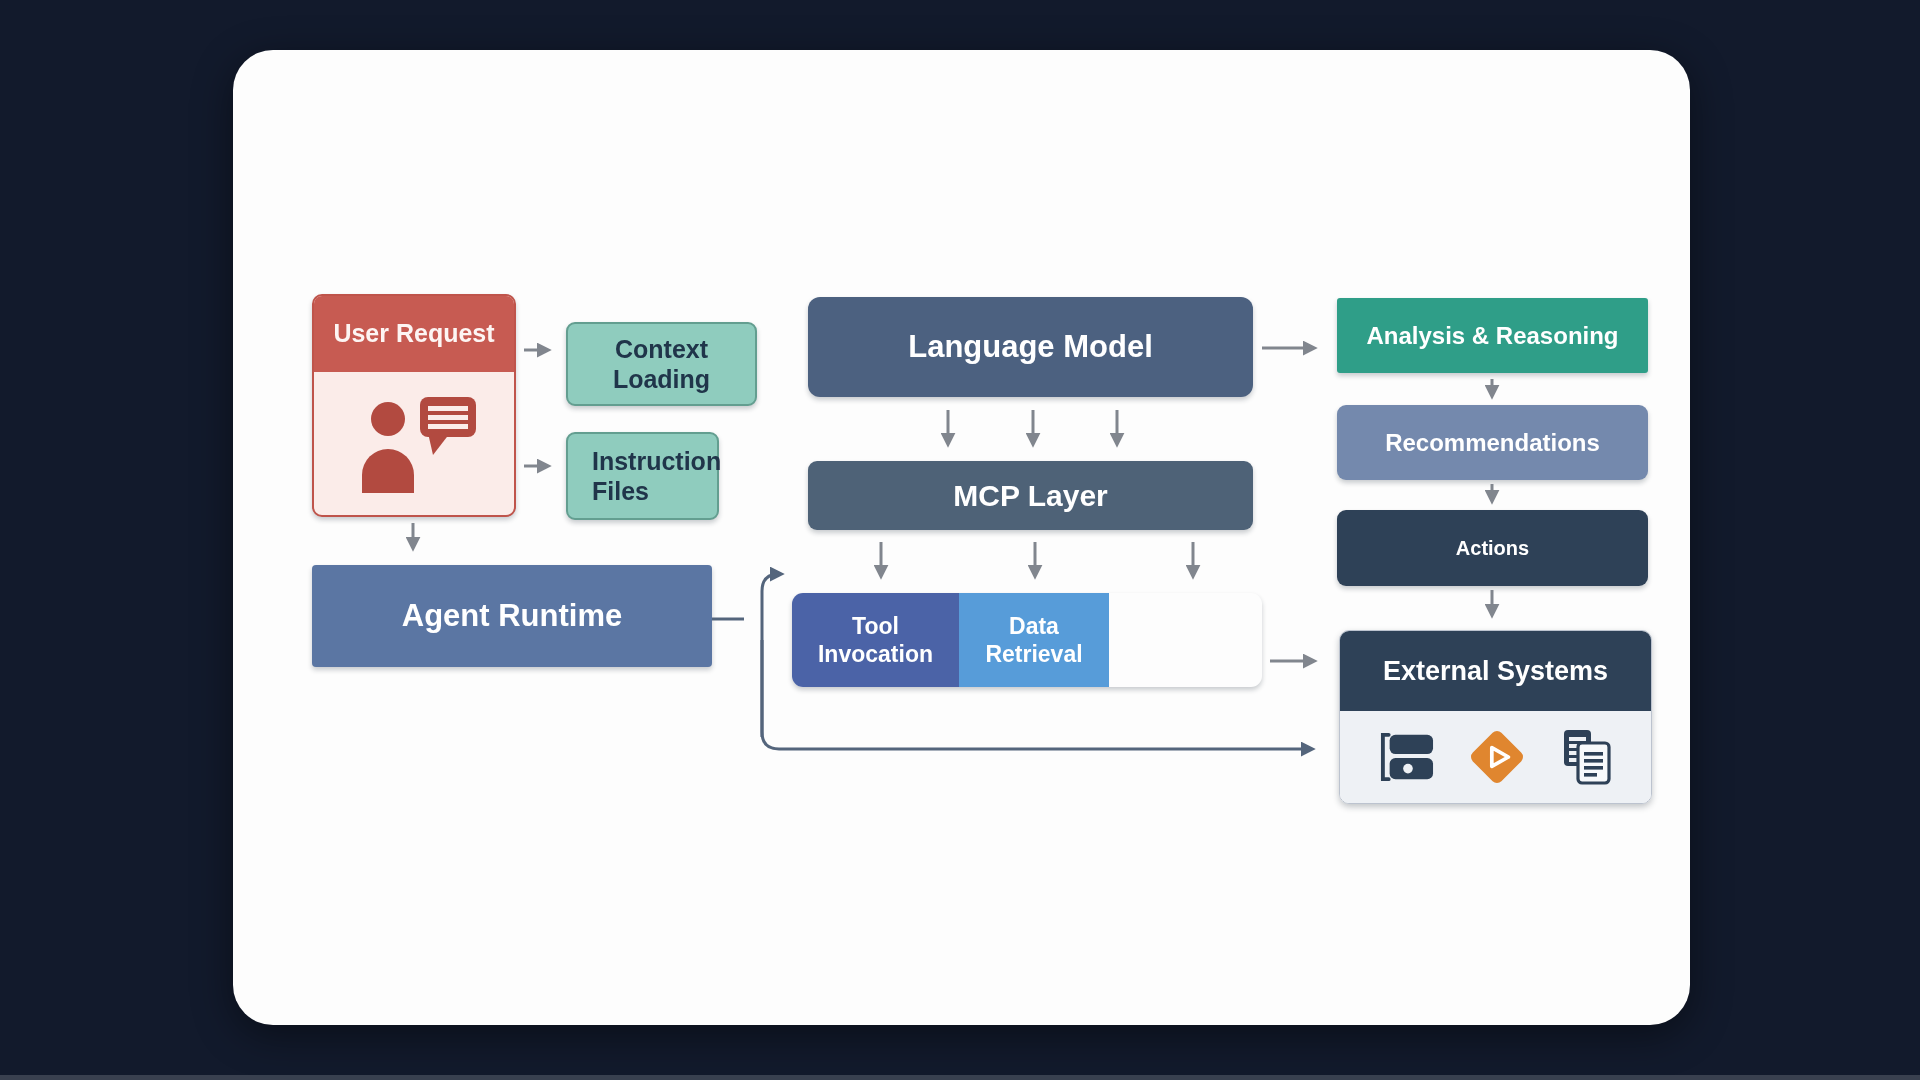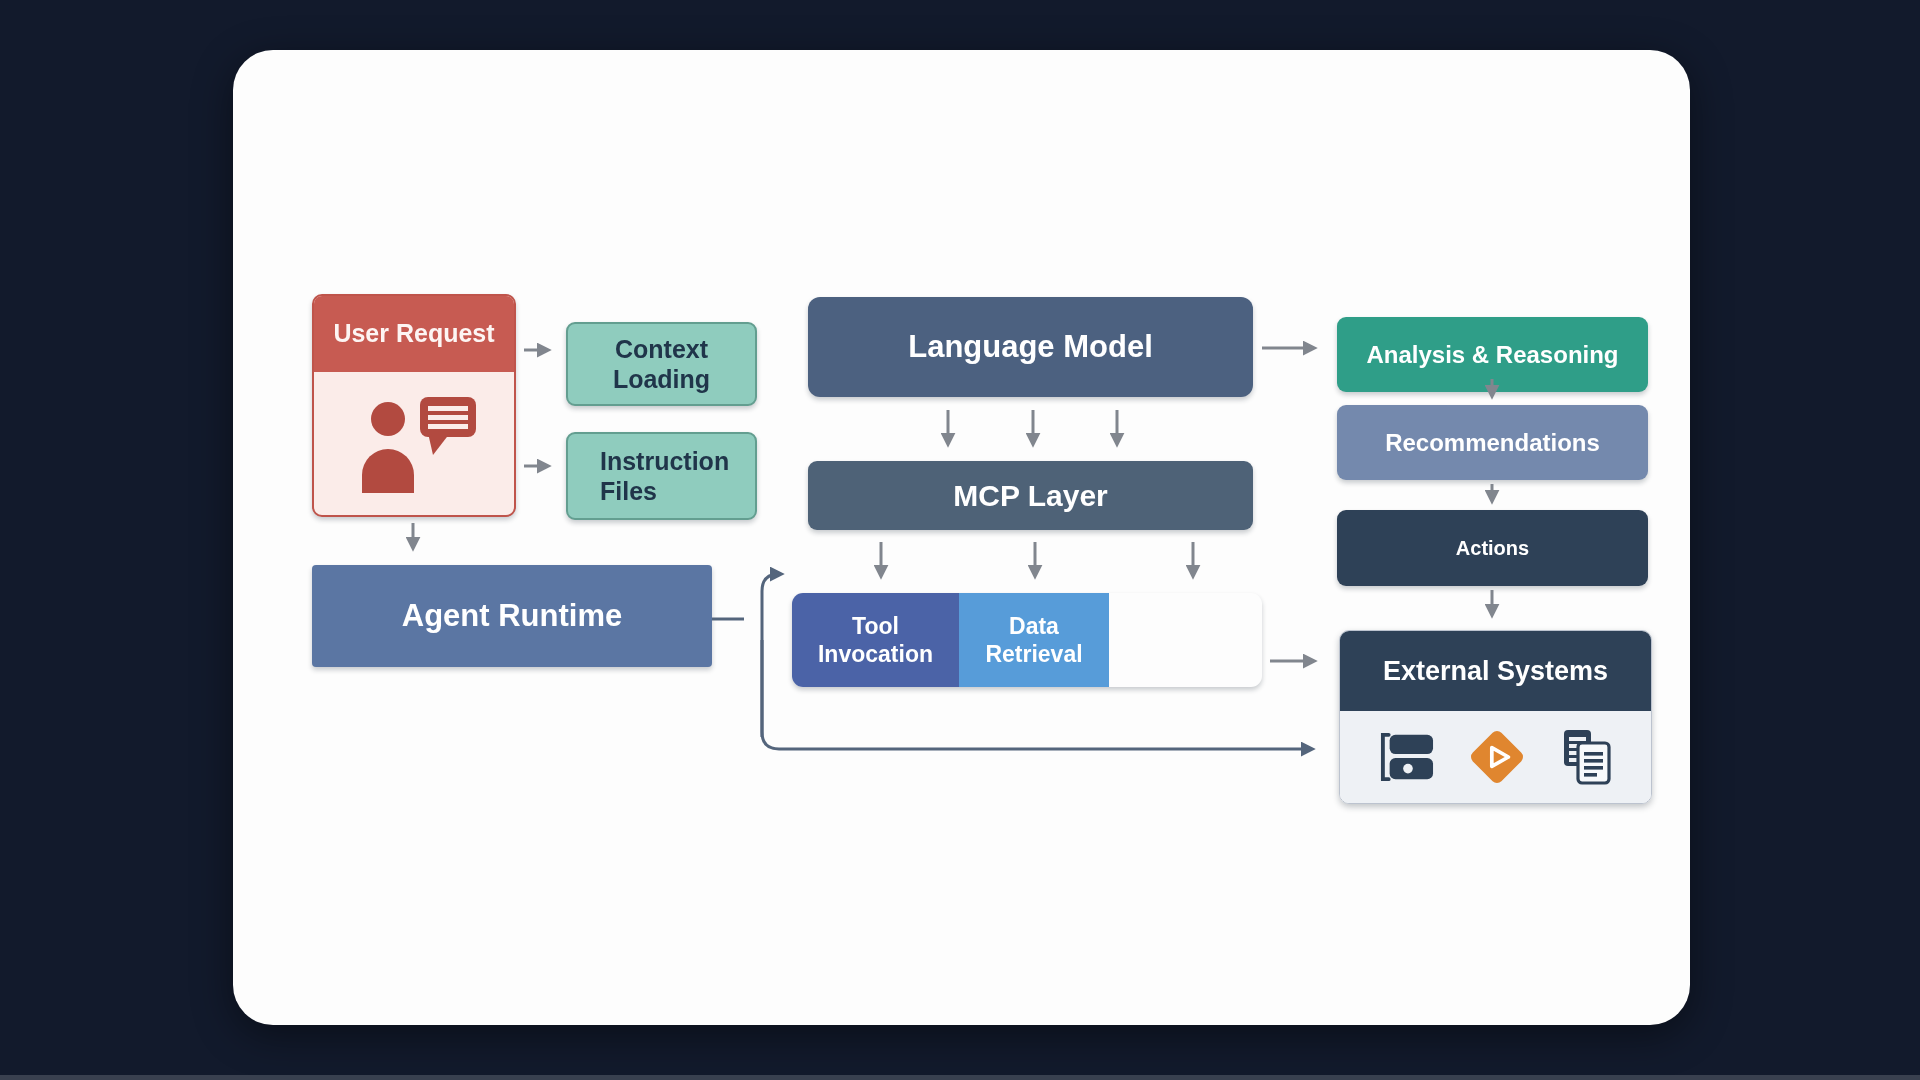--- a/index.html
+++ b/index.html
@@ -30,39 +30,39 @@
   .user-request{left:312px;top:294px;width:200px;height:219px;border-radius:10px;
       border:2.5px solid var(--ur-border);background:var(--ur-body);overflow:hidden;
       box-shadow:0 3px 5px rgba(20,30,45,.22);position:absolute;}
   .ur-head{height:76px;background:var(--ur-head);color:#fdf5f3;font-size:25px;line-height:1.18;
       display:flex;align-items:center;justify-content:center;text-align:center;font-weight:700;}
   .ur-body{height:141px;display:flex;align-items:center;justify-content:center;}
   
   .teal{background:var(--teal);border:2.5px solid var(--teal-border);border-radius:9px;
         color:var(--teal-text);font-size:25px;line-height:1.2;margin-top:12px;}
   .context-loading{left:566px;top:310px;width:191px;height:84px;}
-  .instruction-files{left:566px;top:420px;width:191px;height:88px;justify-content:flex-start;text-align:left;padding-left:32px;}
+  .instruction-files{left:566px;top:420px;width:153px;height:88px;justify-content:flex-start;text-align:left;padding-left:24px;}
   
   .language-model{left:808px;top:297px;width:445px;height:100px;background:var(--lm);
       border-radius:12px;color:#fff;font-size:31px;text-align:center;}
   .mcp-layer{left:808px;top:461px;width:445px;height:69px;background:var(--mcp);
       border-radius:9px;color:#fff;font-size:30px;}
   .agent-runtime{left:312px;top:565px;width:400px;height:102px;background:var(--agent);
       border-radius:4px;color:#fff;font-size:31px;}
   
   .skill-row{position:absolute;left:792px;top:593px;width:470px;height:94px;border-radius:11px;
       overflow:hidden;display:flex;box-shadow:0 3px 5px rgba(20,30,45,.22);}
   .seg{display:flex;align-items:center;justify-content:center;color:#fff;font-size:23px;
       font-weight:700;line-height:1.22;text-align:center;}
   .seg-skill{width:153px;background:var(--skill);}
   .seg-tool{width:167px;background:var(--tool);}
   .seg-data{width:150px;background:var(--data);}
   
   .analysis-reasoning{left:1337px;top:298px;width:311px;height:75px;background:var(--ar);
-      border-radius:9px;color:#fff;font-size:24px;margin-top:19px;}
+      border-radius:3px;color:#fff;font-size:24px;}
   .recommendations{left:1337px;top:405px;width:311px;height:75px;background:var(--rec);
       border-radius:9px;color:#fff;font-size:24px;}
   .actions{left:1337px;top:510px;width:311px;height:76px;background:var(--act);
       border-radius:9px;color:#fff;font-size:20px;}
   .external{position:absolute;left:1339px;top:630px;width:311px;height:172px;border-radius:10px;
       overflow:hidden;border:1.5px solid var(--ext-border);box-shadow:0 3px 6px rgba(20,30,45,.25);}
   .ext-head{height:80px;background:var(--ext-head);color:#fff;font-size:27px;font-weight:700;
       display:flex;align-items:center;justify-content:center;}
   .ext-body{height:92px;background:var(--ext-body);display:flex;align-items:center;
       justify-content:center;gap:30px;}

